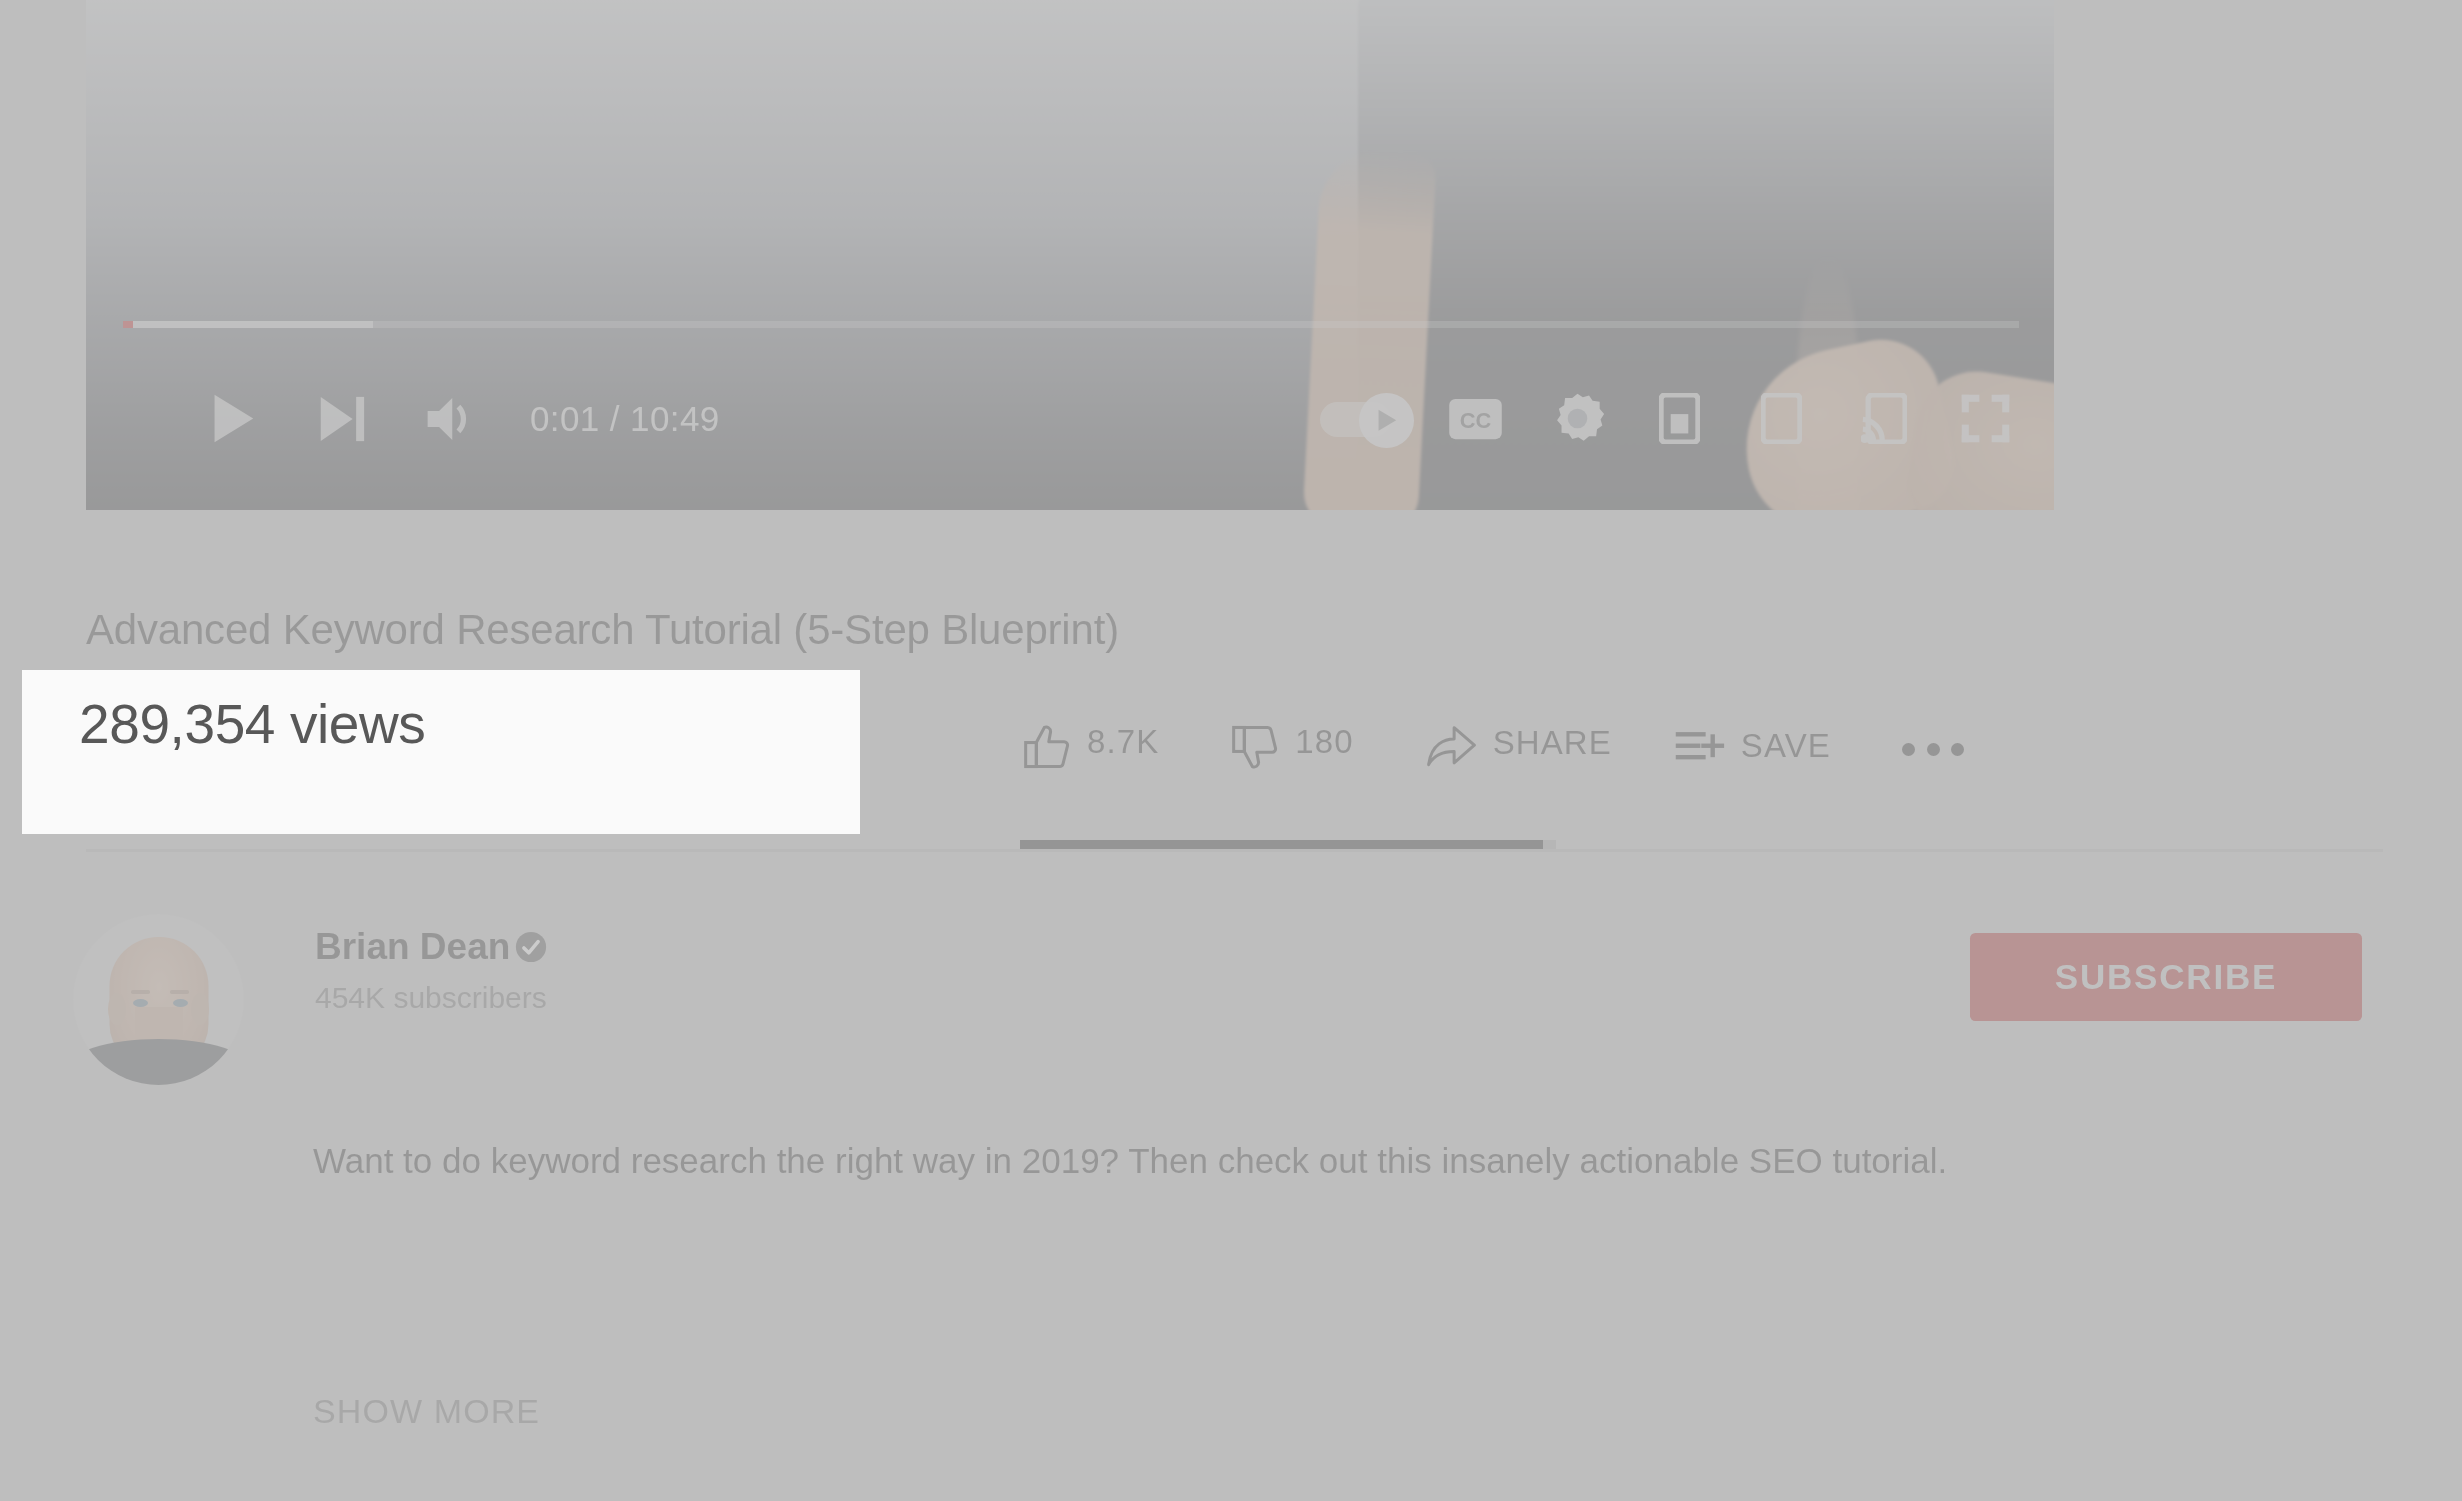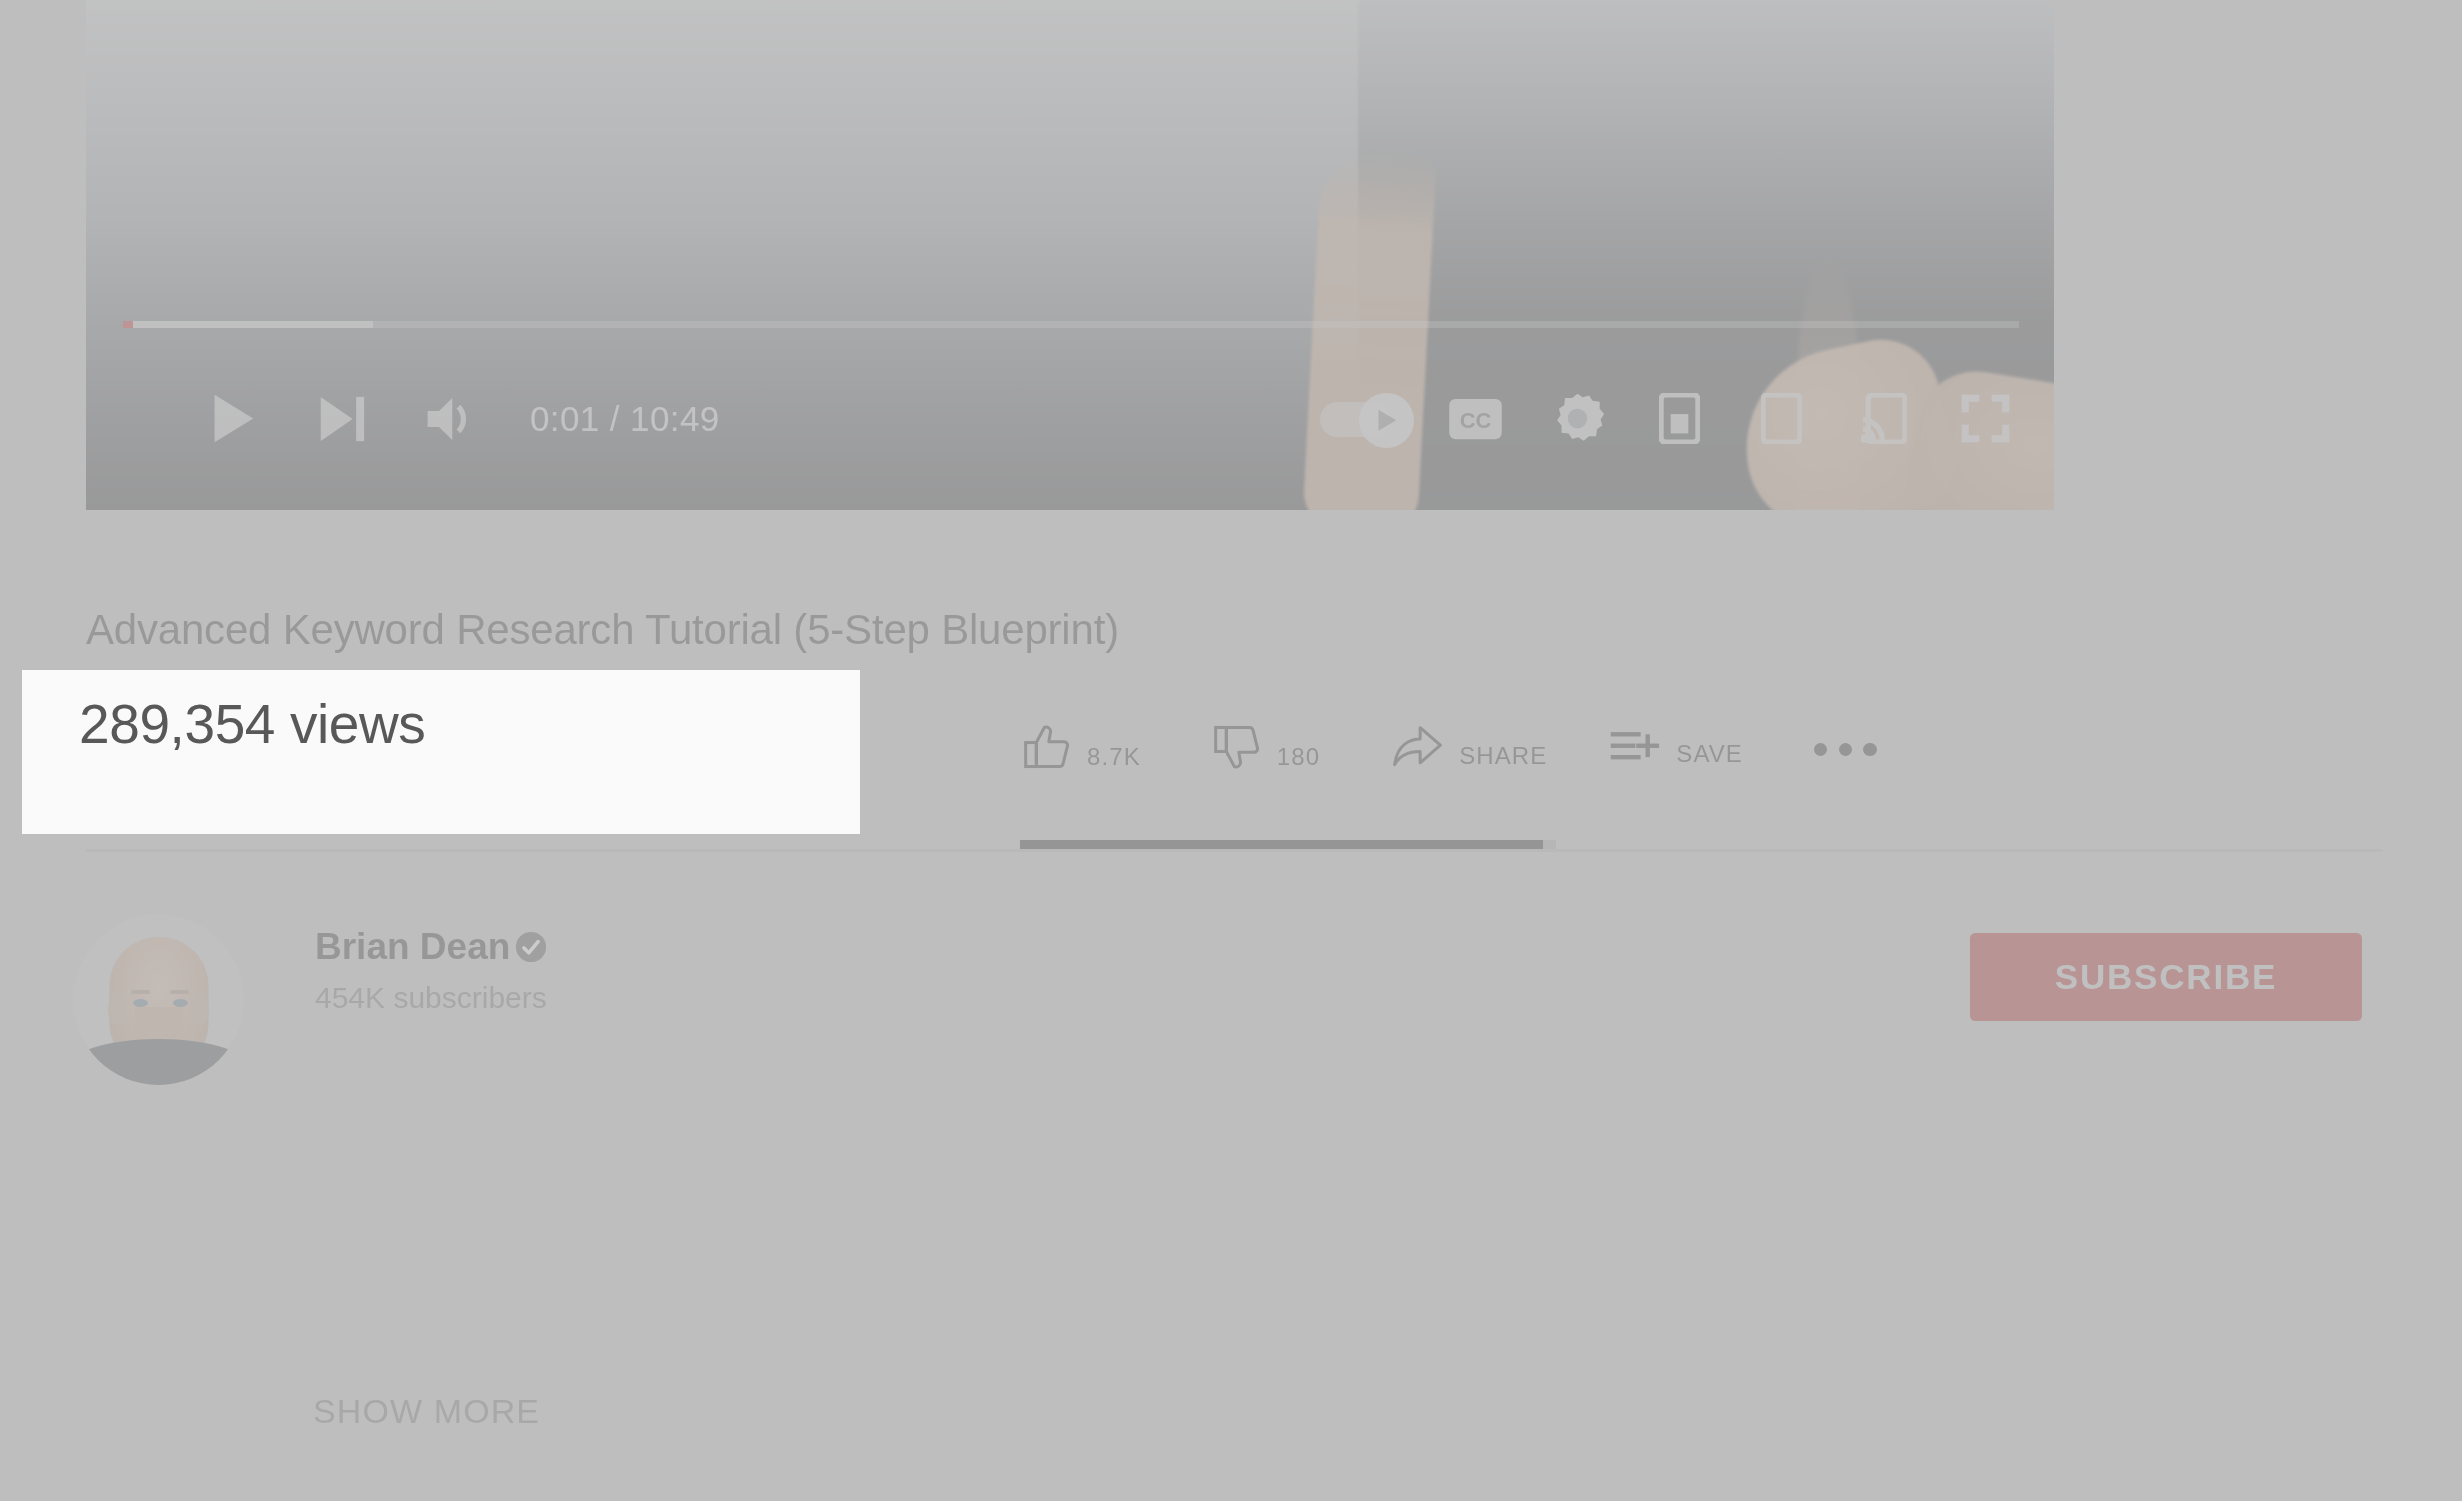--- a/index.html
+++ b/index.html
@@ -175,23 +175,23 @@
     position: absolute;
     left: 1023px;
     top: 723px;
     display: flex;
     align-items: center;
     gap: 0;
     color: #0a0a0a;
   }
   .action-btn {
     display: flex;
-    align-items: flex-end;
+    align-items: flex-start;
     gap: 16px;
-    font-size: 24px;
+    font-size: 33px;
     letter-spacing: 1.1px;
     color: #0a0a0a;
     white-space: nowrap;
   }
   .action-btn .ico { display: flex; align-items: center; justify-content: center; }
   .gap-like     { margin-right: 72px; }
   .gap-dislike  { margin-right: 72px; }
   .gap-share    { margin-right: 62px; }
   .gap-save     { margin-right: 71px; }
   .more-dots { display: flex; gap: 11.5px; align-items: center; padding-top: 5.3px; }
@@ -546,20 +546,21 @@
             <polyline points="10,19 15.5,24.5 26,12" fill="none" stroke="#ffffff" stroke-width="4" stroke-linecap="round" stroke-linejoin="round"></polyline>
           </svg>
         </span>
       </div>
       <div class="subscribers">454K subscribers</div>
     </div>
   </div>
 
   <div class="subscribe-btn">SUBSCRIBE</div>
 
+  <div class="description">Want to do keyword research the right way in 2019? Then check out this insanely actionable SEO tutorial.</div>
   <div class="show-more">SHOW MORE</div>
 
 </div>
 
 <div id="dim"></div>
 
 <div id="highlight-box"></div>
 <div id="highlight-views">289,354 views</div>
 
 

